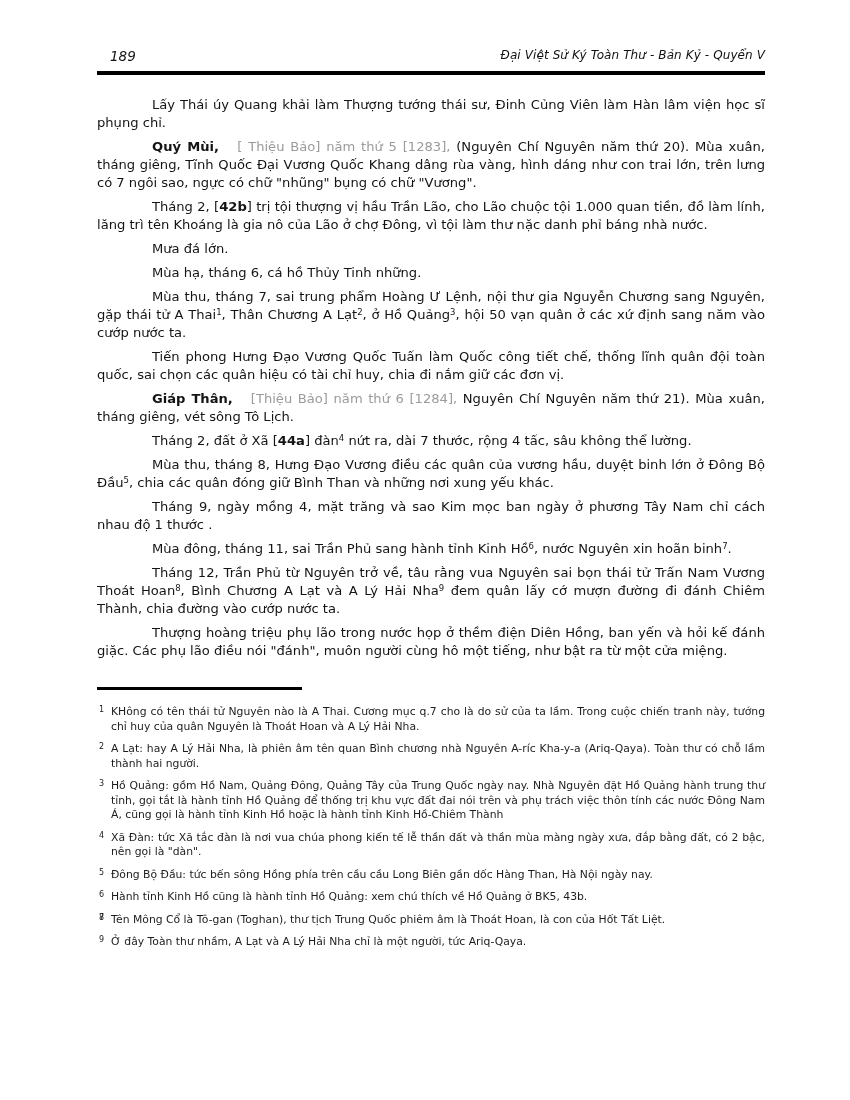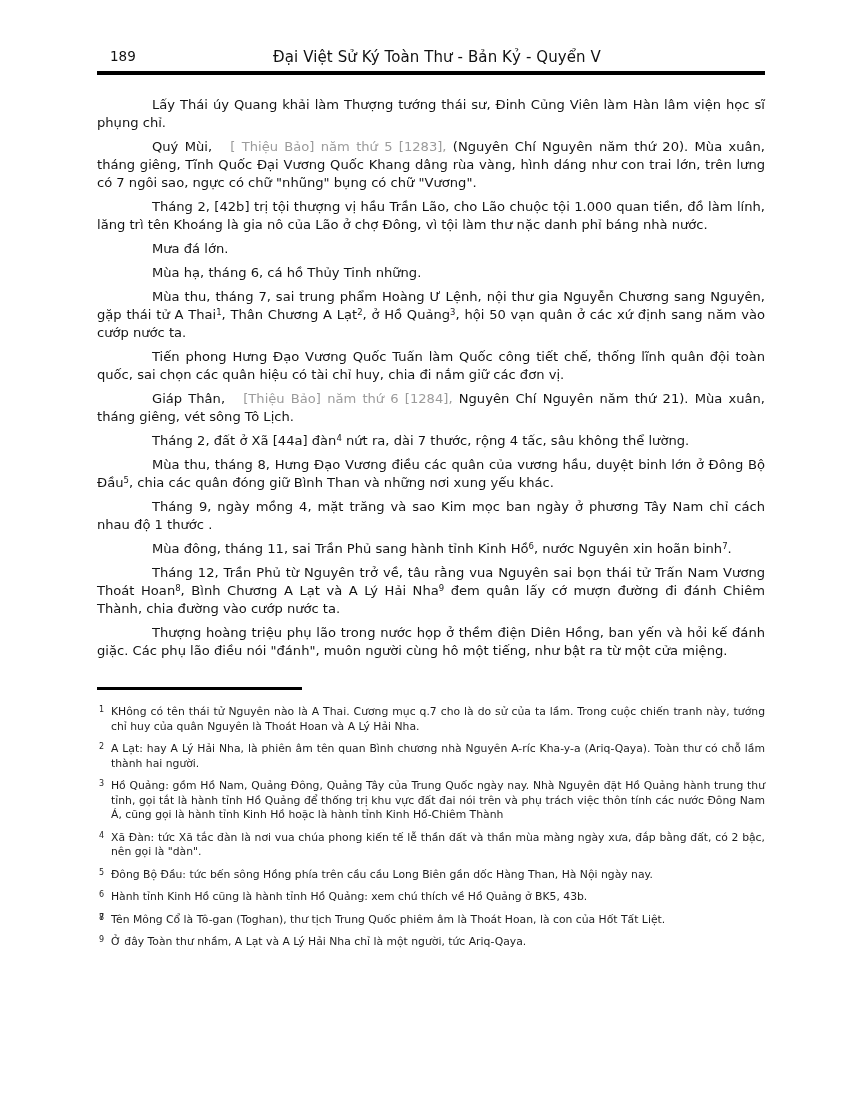--- a/index.html
+++ b/index.html
@@ -7,37 +7,37 @@
     width:850px;height:1100px;background:#ffffff;overflow:hidden;
     font-family:"DejaVu Sans","Liberation Sans",sans-serif;
     -webkit-font-smoothing:antialiased;
   }
   .page{
     position:relative;width:668px;height:1100px;
     margin:0;padding:48px 85px 0 97px;box-sizing:content-box;
     color:#141414;
   }
   
-  .header{position:relative;height:20px;}
+  .header{position:relative;height:20px;font-style:italic;}
   .page-number{
     position:absolute;left:13px;top:0;font-size:13.5px;color:#111;
   }
   .running-title{
-    position:absolute;left:12px;right:0;top:0;text-align:center;
-    font-size:15px;color:#111;letter-spacing:.1px;
+    position:absolute;left:12px;right:0;top:0;text-align:right;
+    font-size:12px;color:#111;letter-spacing:.1px;
   }
   .header-rule{height:4px;background:#000;margin-top:3px;}
   
   .body-text{margin-top:21px;}
   .para{
     margin:0 0 6px 0;
     font-size:13.1px;line-height:18px;text-align:justify;
     text-indent:55px;color:#141414;
   }
-  .run-b{font-weight:normal;}
+  .run-b{font-weight:bold;}
   .run-g{color:#9b9b9b;margin-left:12px;}
   .run-sup{font-size:8.5px;vertical-align:4px;line-height:0;}
   
   .footnote-separator{width:205px;height:3px;background:#000;margin-top:27px;}
   .footnote-list{margin-top:15px;}
   .footnote{
     position:relative;padding-left:14px;margin-bottom:8px;
     font-size:10.8px;line-height:14.5px;text-align:justify;color:#1c1c1c;
   }
   .fn-num{

